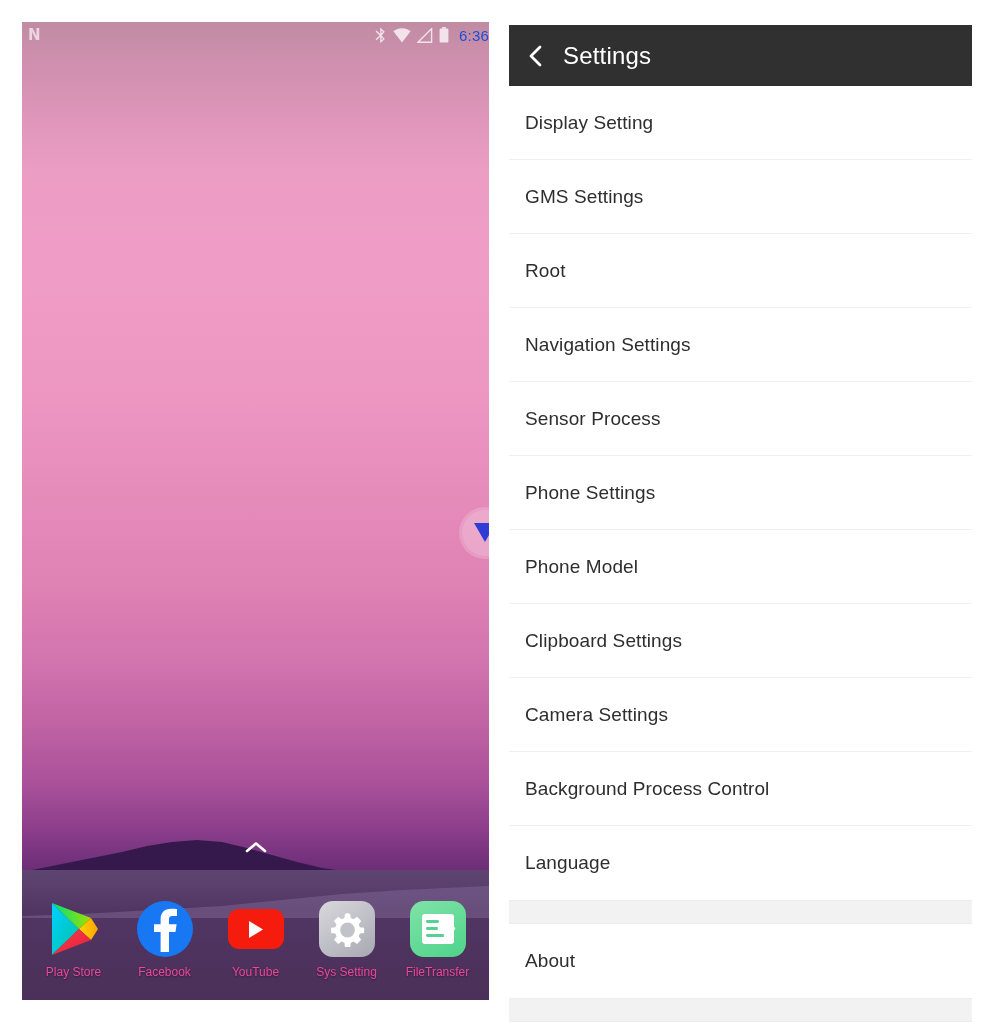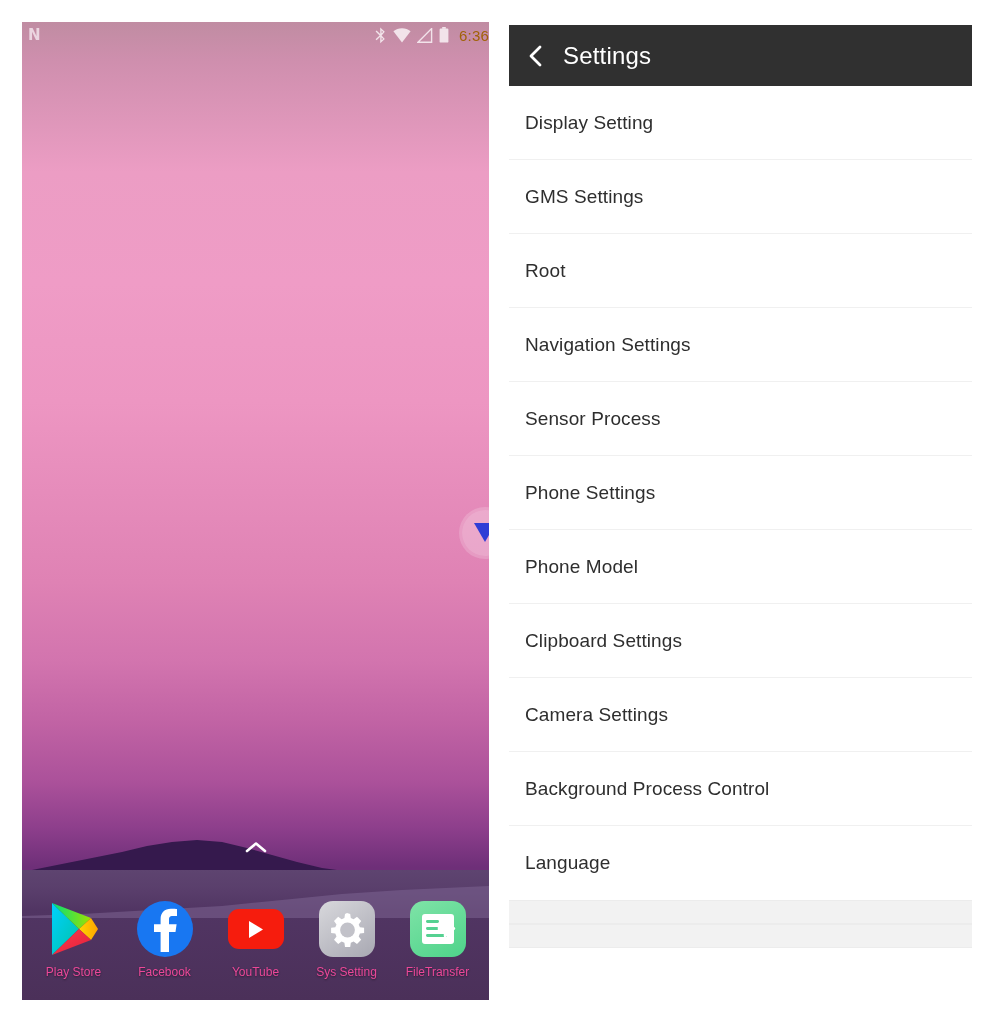--- a/index.html
+++ b/index.html
@@ -97,21 +97,21 @@
   .sb-right {
     margin-left: auto;
     display: flex;
     align-items: center;
     gap: 6px;
     padding-right: 0px;
   }
   .sb-icon { display: flex; align-items: center; }
   .sb-clock {
     font-size: 15px;
-    color: #a16207;
+    color: #1d4ed8;
     letter-spacing: .2px;
     margin-left: 4px;
     white-space: nowrap;
   }
 
   
   .drawer-arrow {
     position: absolute;
     left: 0; right: 0;
     top: 818px;
@@ -442,19 +442,22 @@
       <div class="list-item">
         <span class="txt">Background Process Control</span>
       </div>
 
       <div class="list-item no-border">
         <span class="txt">Language</span>
       </div>
 
       <div class="spacer"></div>
 
+      <div class="list-item no-border">
+        <span class="txt">About</span>
+      </div>
 
       <div class="spacer"></div>
 
     </div>
   </div>
 
 </div>
 
 </body></html>

